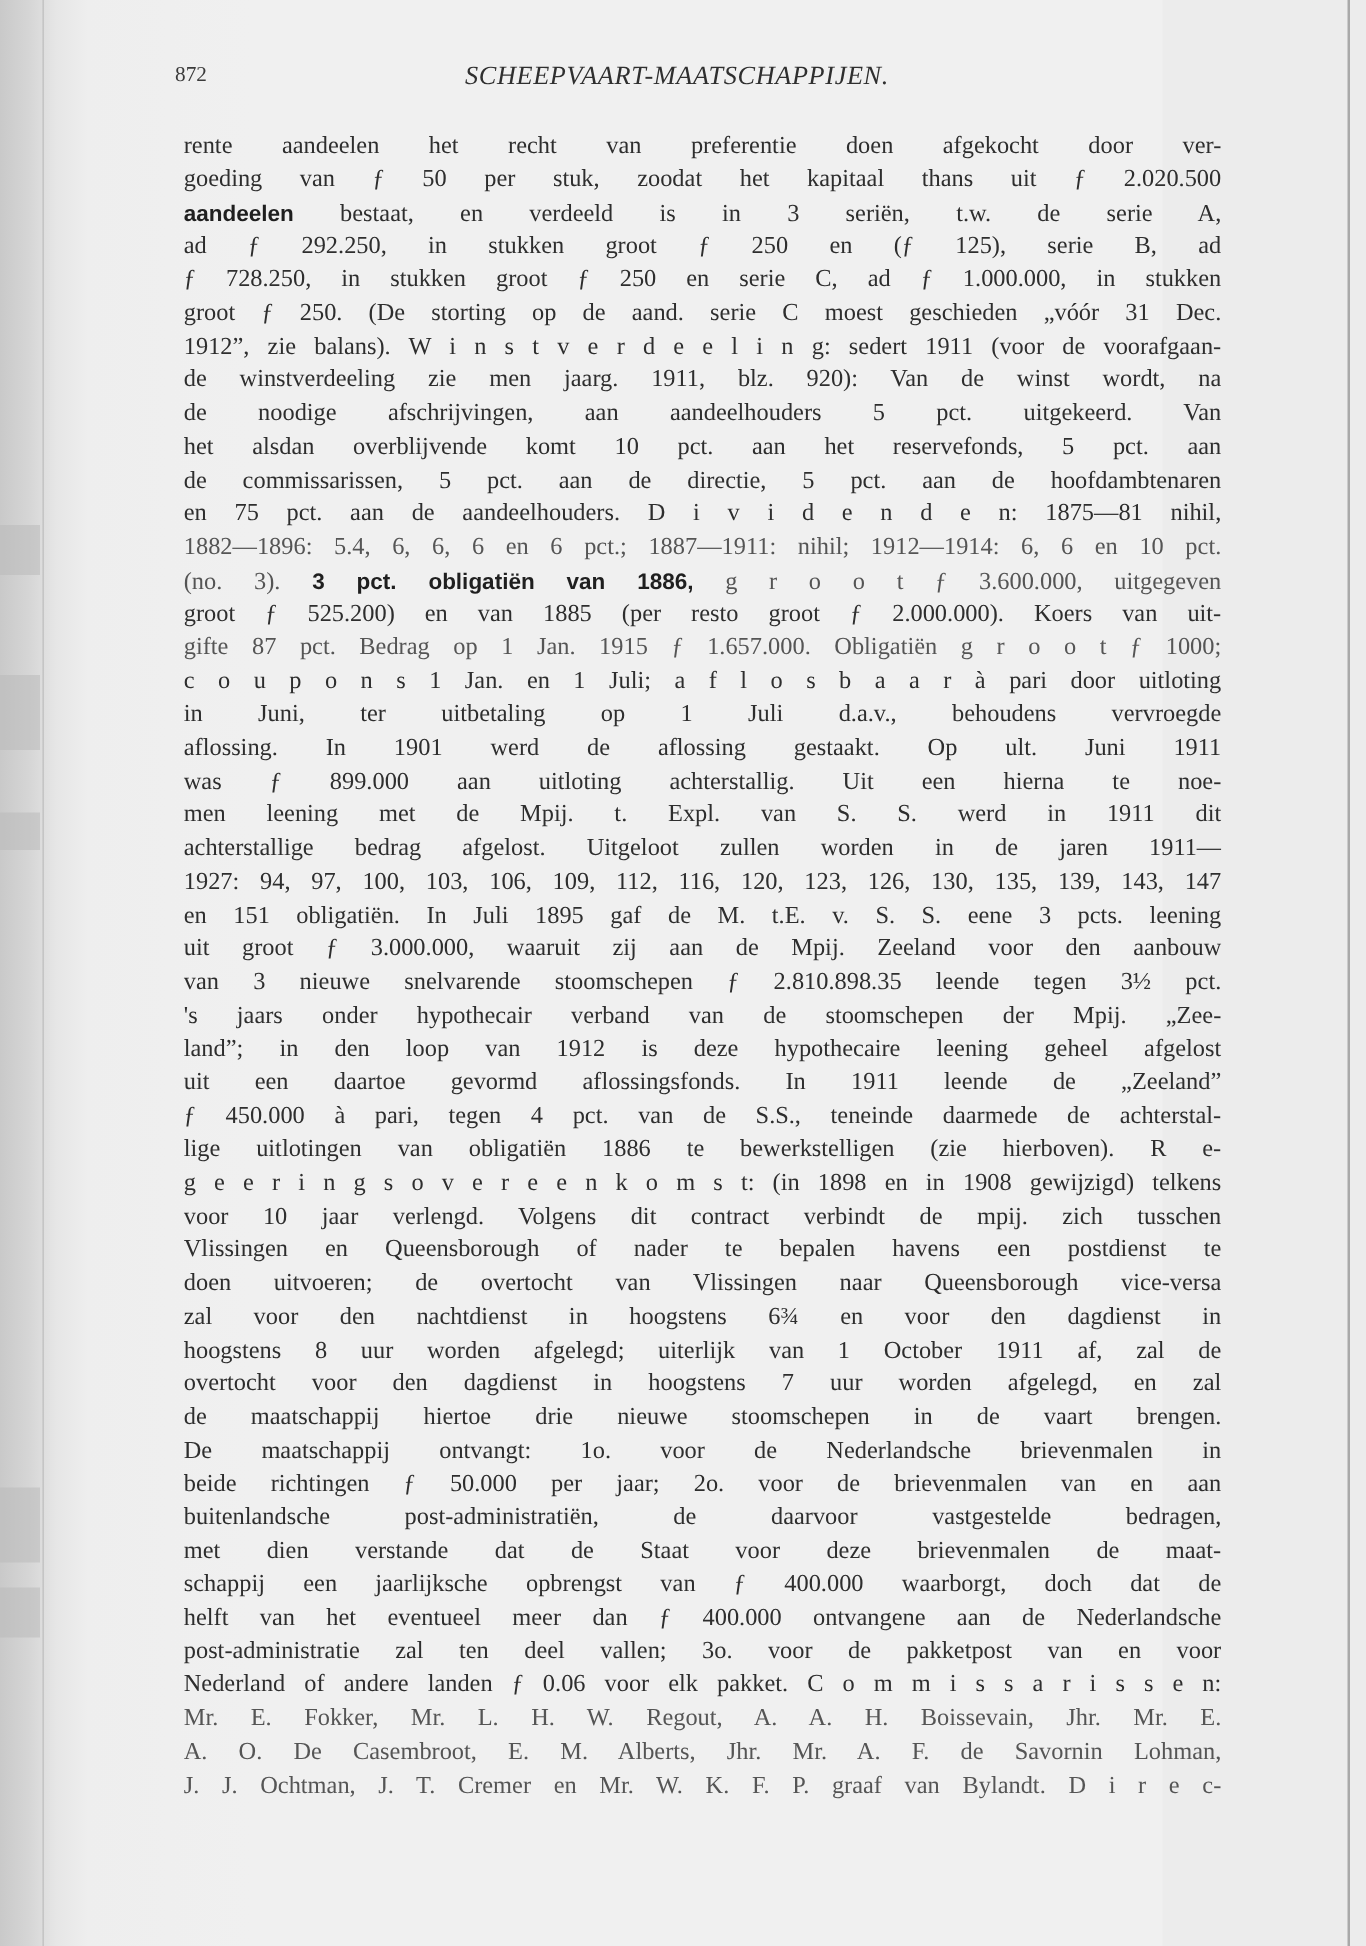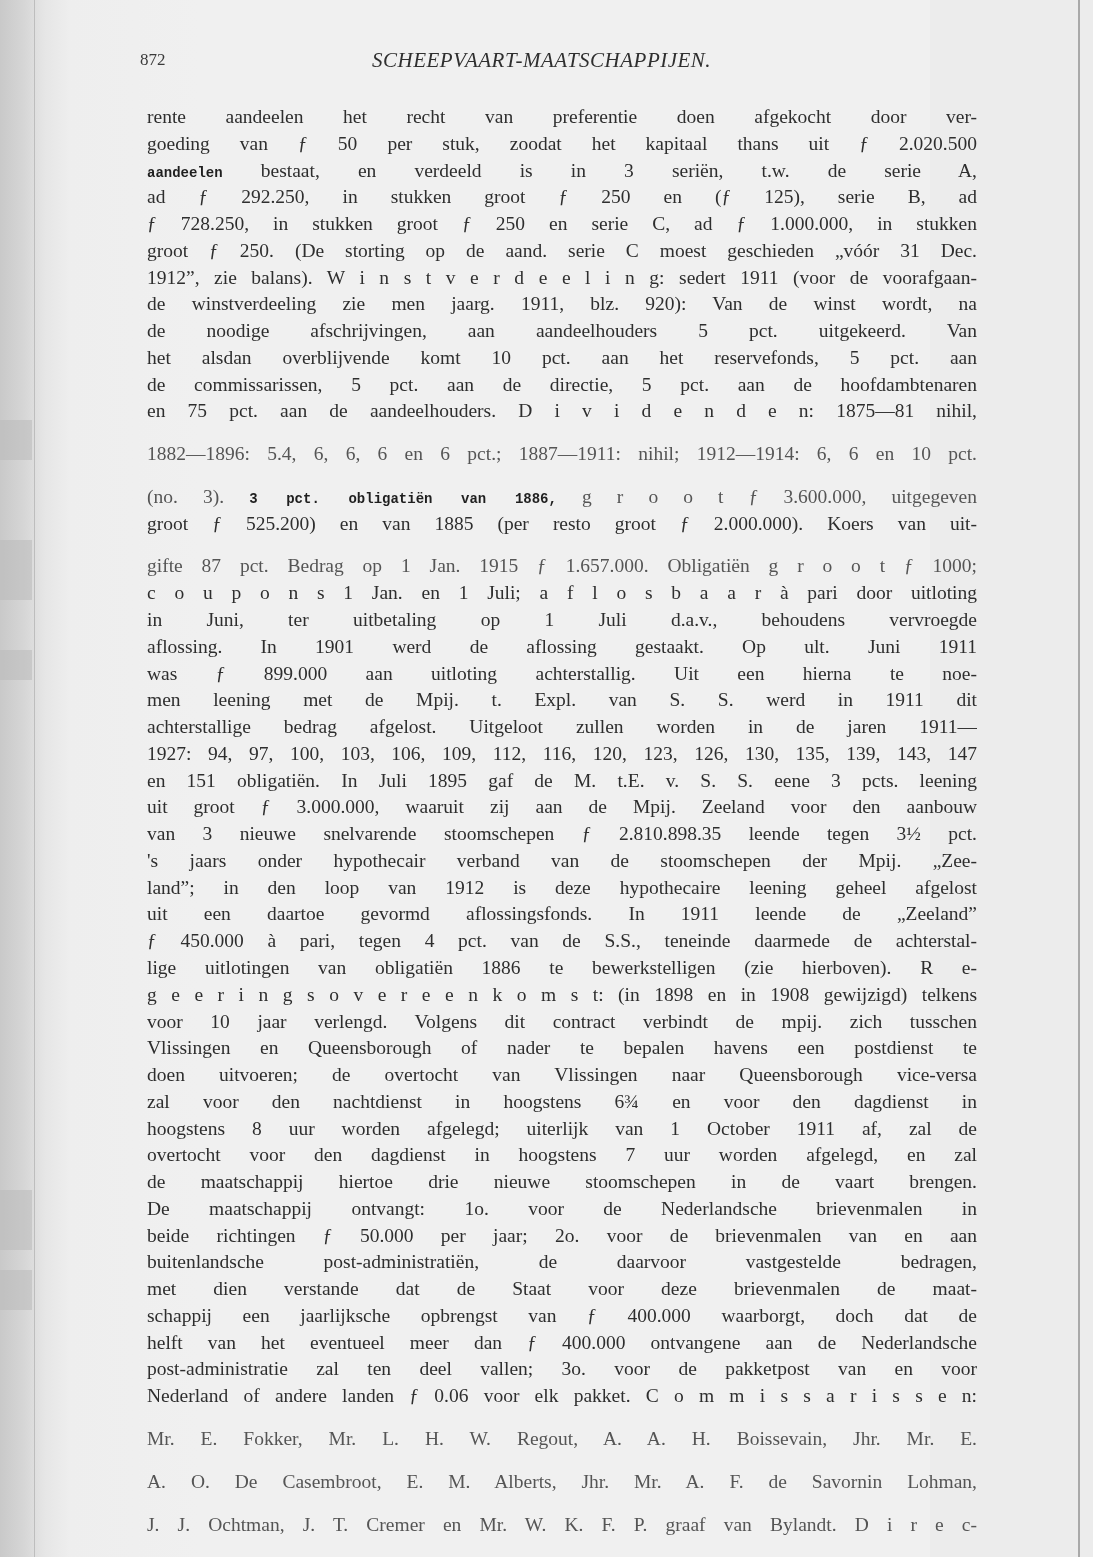--- a/index.html
+++ b/index.html
@@ -41,24 +41,24 @@
     height: 26.78px;
     font-family: "Liberation Serif", serif;
     font-size: 19.5px;
     line-height: 26.78px;
     text-align: justify;
     text-align-last: justify;
     white-space: nowrap;
     overflow: hidden;
     color: #2e2e2e;
   }
-  .line.faded { color: #555; margin-top: 16px; }
+  .line.faded { color: #555; }
   .bold-heading {
-    font-family: Liberation Mono, monospace;
-    font-weight: bold; font-size: 14px; color: #1f1f1f;
+    font-family: Liberation Sans, sans-serif;
+    font-weight: bold; font-size: 18px; color: #1f1f1f;
   }
 </style>
 </head>
 <body>
 
 <div class="page">
   <div class="left-strip"></div>
   <div class="left-line"></div>
   <div class="right-line"></div>
   <div class="bleed" style="top:420px;height:40px;"></div>

